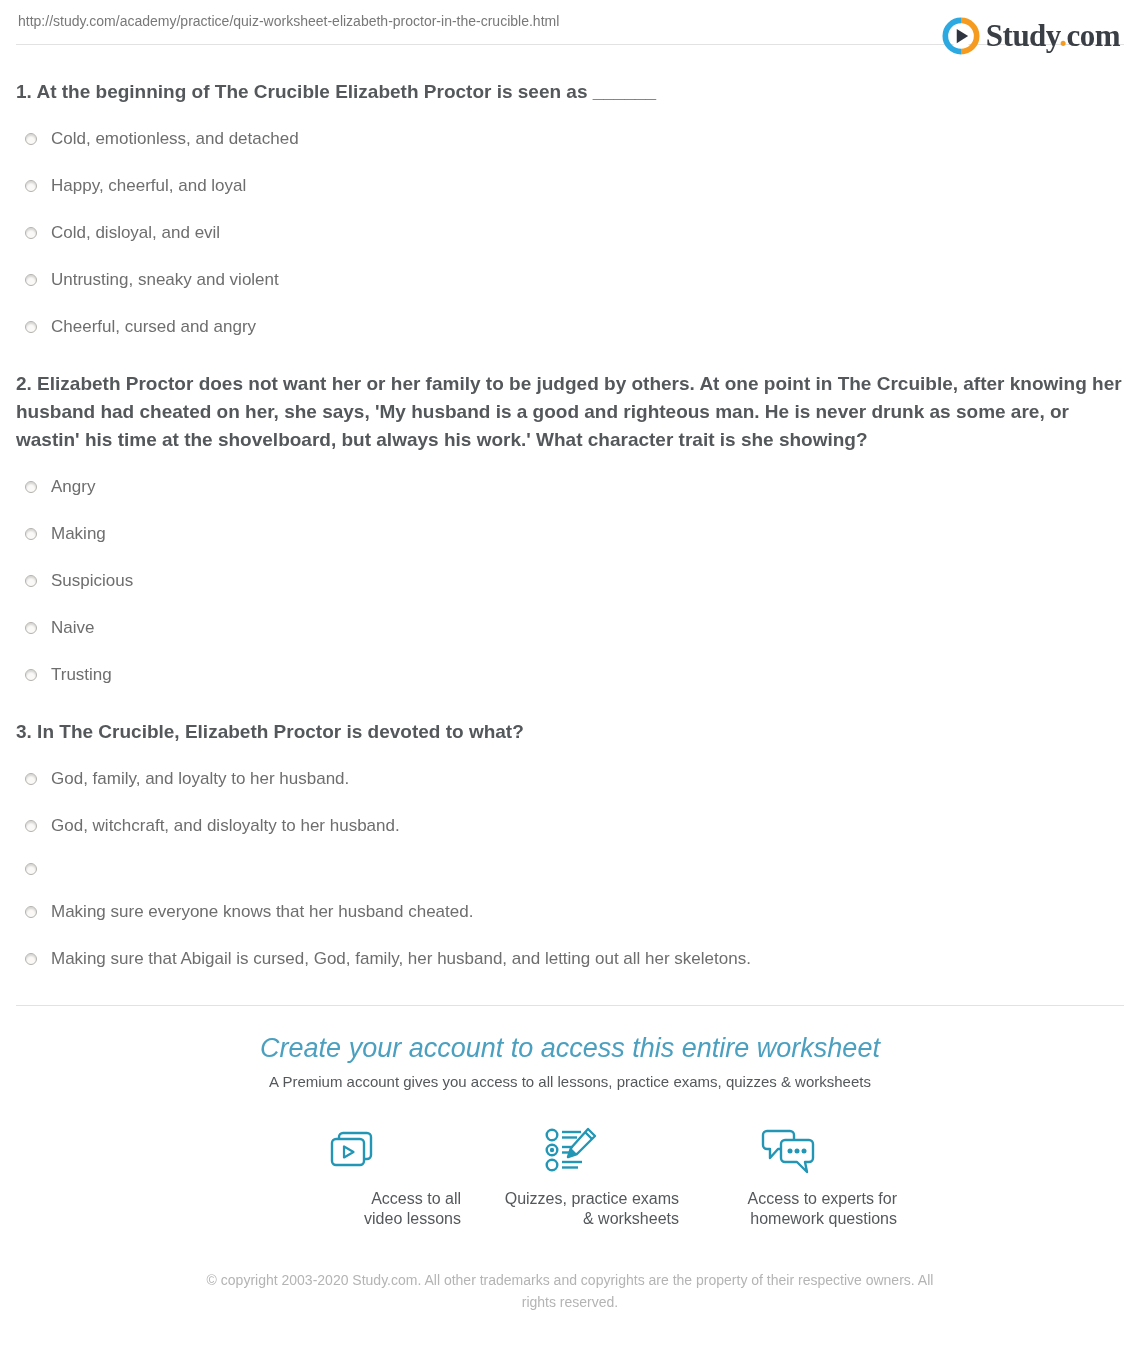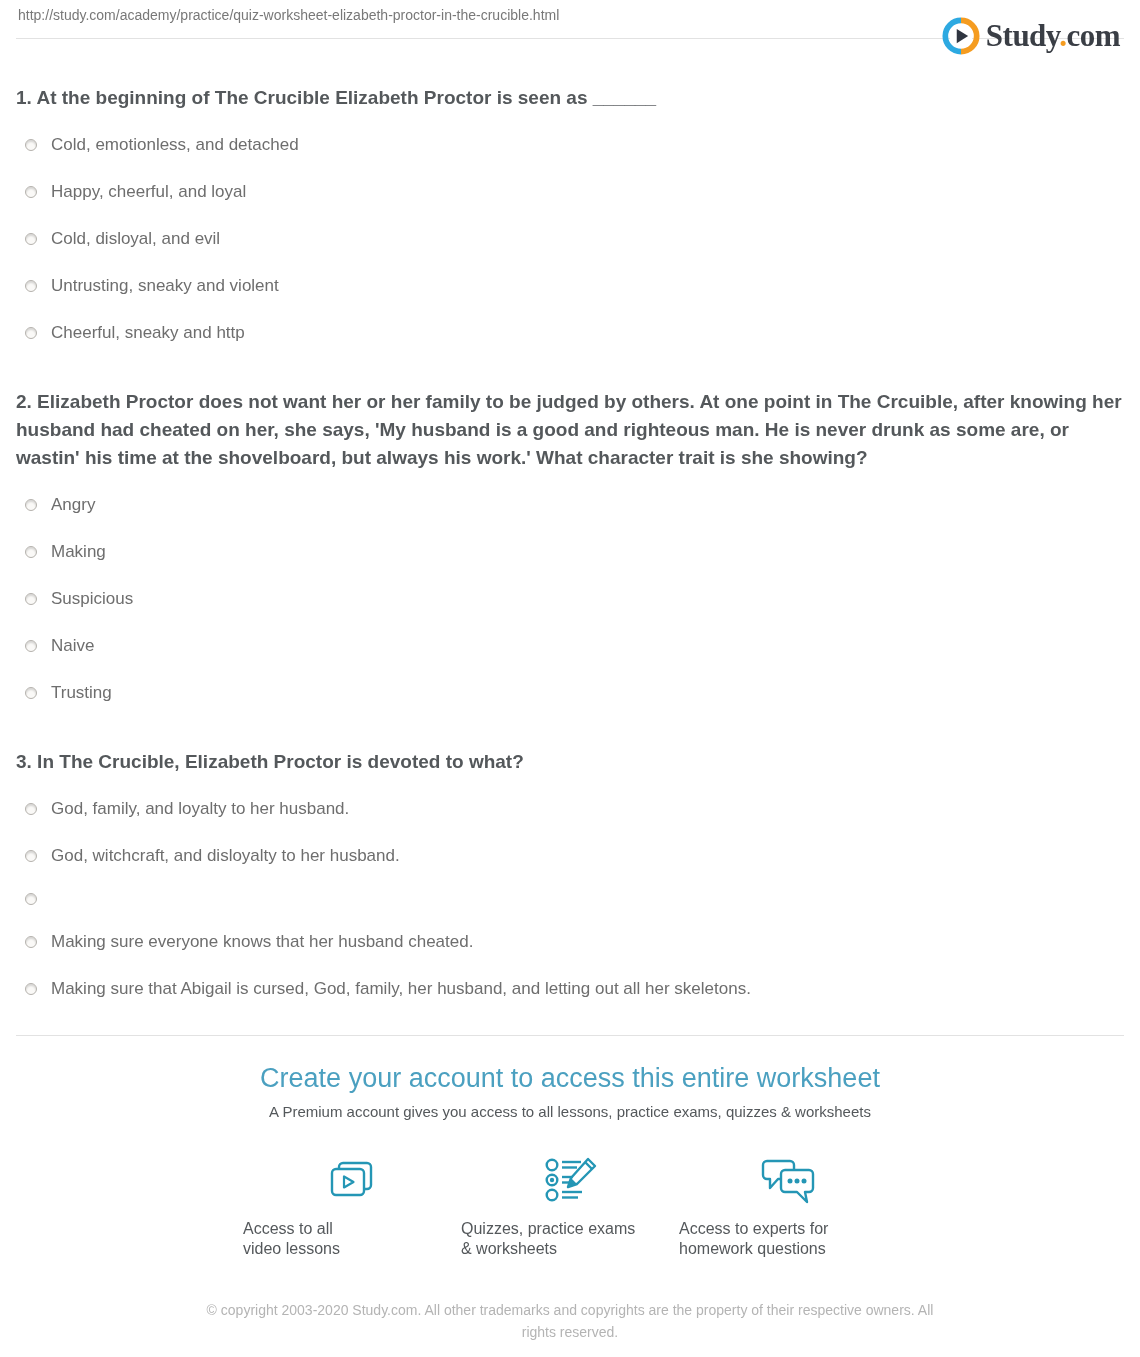--- a/index.html
+++ b/index.html
@@ -8,21 +8,21 @@
     width: 1140px;
     min-height: 1357px;
     margin: 0 auto;
     font-family: "Liberation Sans", sans-serif;
     position: relative;
   }
   .page { padding: 0 16px; }
 
   
   .url-row {
-    padding: 7px 2px 0 2px;
+    padding: 13px 2px 0 2px;
     font-size: 14px;
     color: #787878;
   }
   .logo {
     position: absolute;
     top: 17px;
     right: 20px;
     display: flex;
     align-items: center;
     font-family: Liberation Serif, serif;
@@ -45,21 +45,21 @@
     color: #2d5d6f;
     letter-spacing: -0.3px;
   }
   .title-rule {
     border: 0;
     border-top: 1px solid #e2e2e2;
     margin-top: 15px;
   }
 
   
-  .question-block { margin-top: 45px; }
+  .question-block { margin-top: 33px; }
   .question-text {
     font-size: 19px;
     line-height: 28px;
     font-weight: bold;
     color: #54585b;
     margin-bottom: 23px;
   }
   .options { list-style: none; }
   .option-row {
     display: flex;
@@ -89,34 +89,35 @@
     border: 0;
     border-top: 1px solid #e2e2e2;
     margin-top: 36px;
   }
   .cta { text-align: center; }
   .cta-title {
     margin-top: 27px;
     font-size: 27px;
     font-weight: normal;
     color: #4ba0c0;
+    font-style: italic;
   }
   .cta-subtitle {
     margin-top: 9px;
     font-size: 15px;
     color: #54585b;
   }
   .features {
     margin-top: 36px;
     display: flex;
     justify-content: center;
   }
   .feature {
     width: 218px;
-    text-align: left;
+    text-align: right;
   }
   .feature-icon {
     height: 52px;
     display: flex;
     align-items: center;
     justify-content: center;
   }
   .feature-label {
     margin-top: 11px;
     font-size: 16px;
@@ -168,21 +169,21 @@
       <li class="option-row">
         <span class="radio"></span>
         <span class="option-label">Cold, disloyal, and evil</span>
       </li>
       <li class="option-row">
         <span class="radio"></span>
         <span class="option-label">Untrusting, sneaky and violent</span>
       </li>
       <li class="option-row">
         <span class="radio"></span>
-        <span class="option-label">Cheerful, sneaky and http</span>
+        <span class="option-label">Cheerful, cursed and angry</span>
       </li>
     </ul>
   </div>
 
   <div class="question-block">
     <div class="question-text">2. Elizabeth Proctor does not want her or her family to be judged by others. At one point in The Crcuible, after knowing her husband had cheated on her, she says, 'My husband is a good and righteous man. He is never drunk as some are, or wastin' his time at the shovelboard, but always his work.' What character trait is she showing?</div>
     <ul class="options">
       <li class="option-row">
         <span class="radio"></span>
         <span class="option-label">Angry</span>

